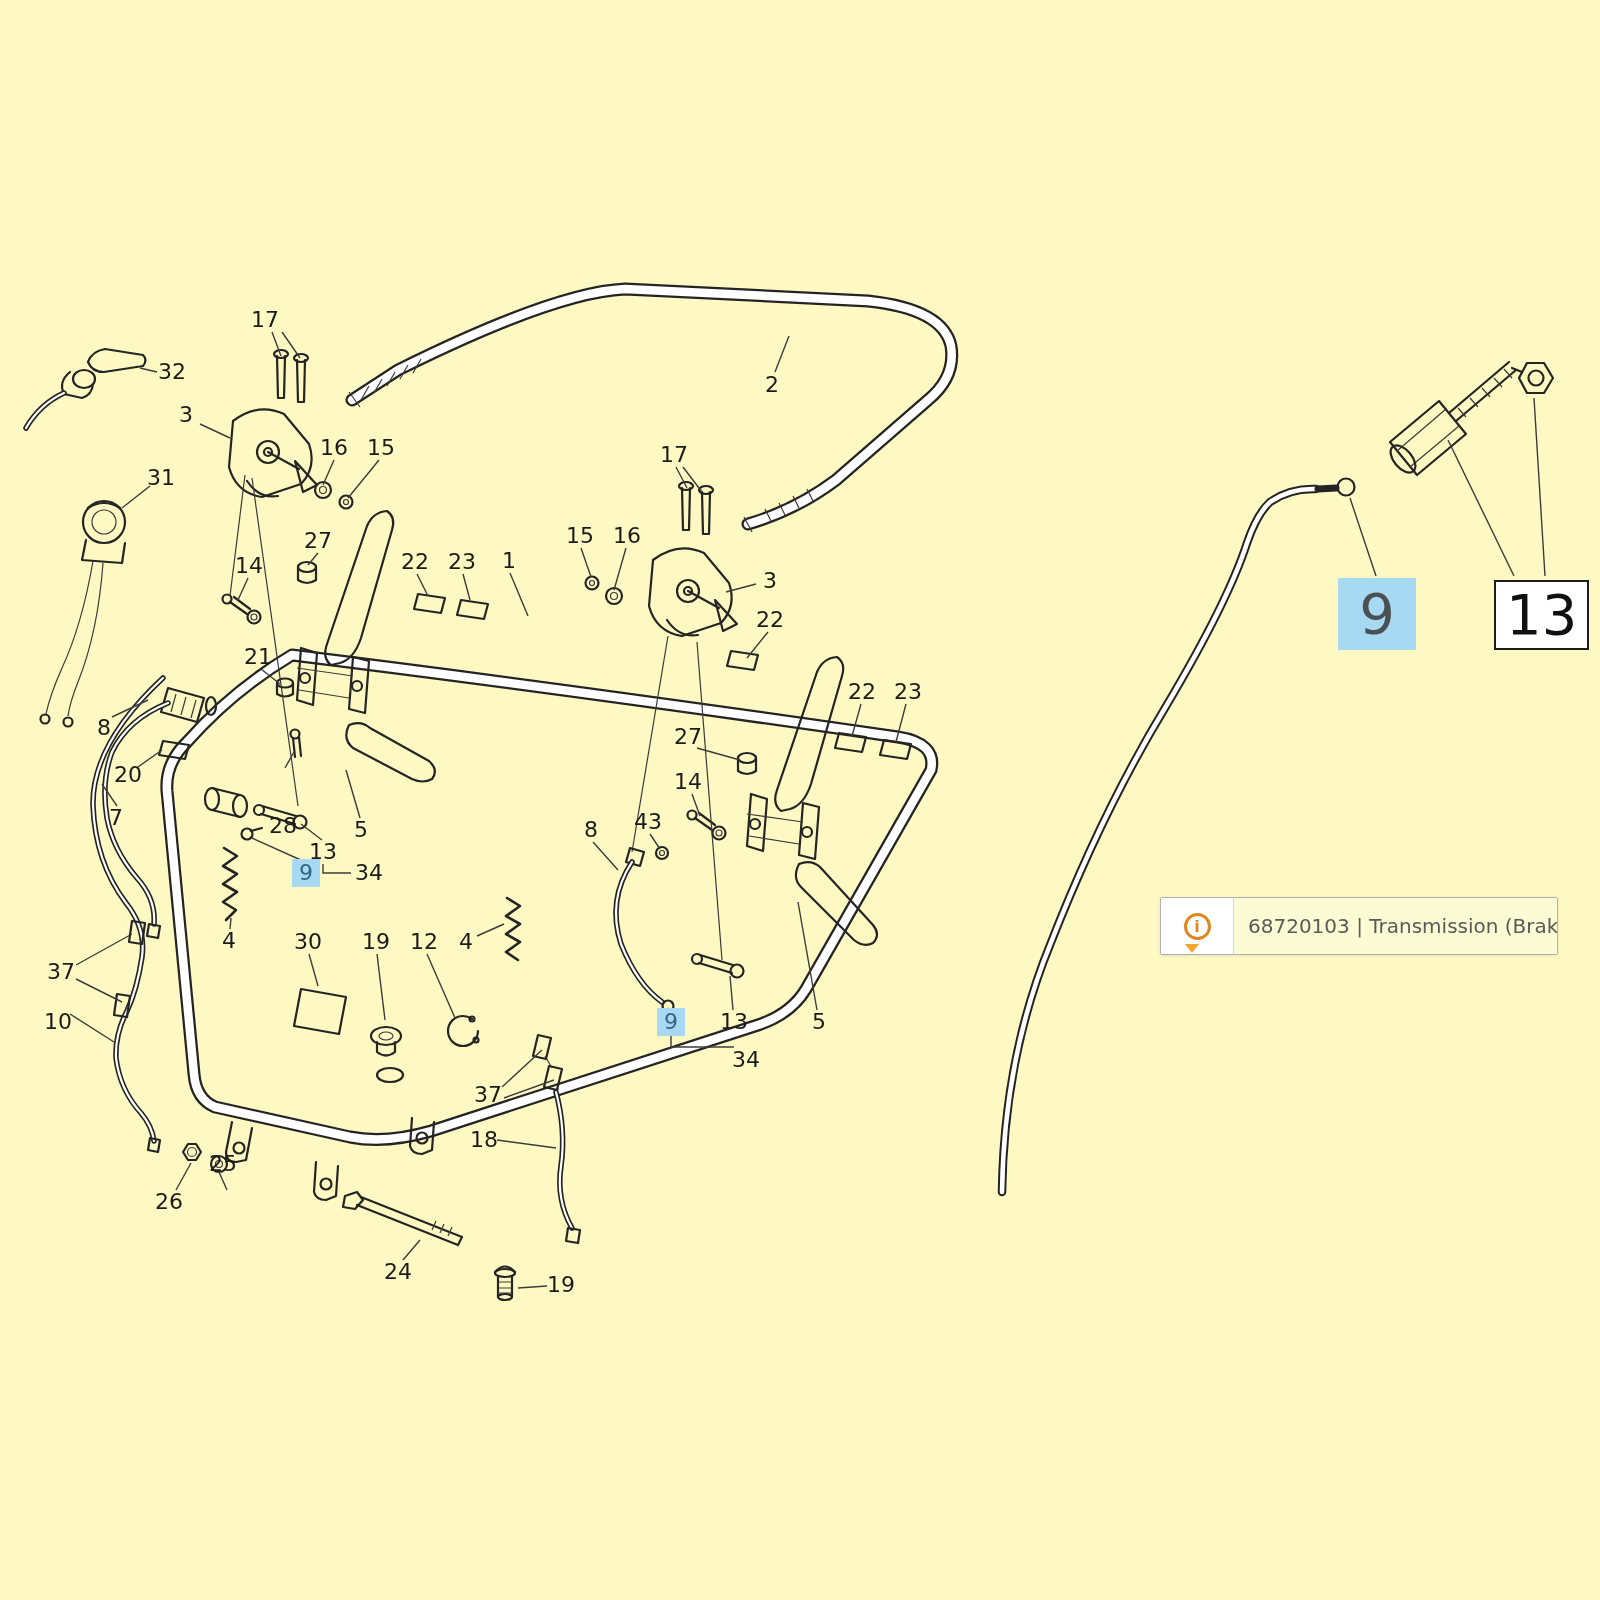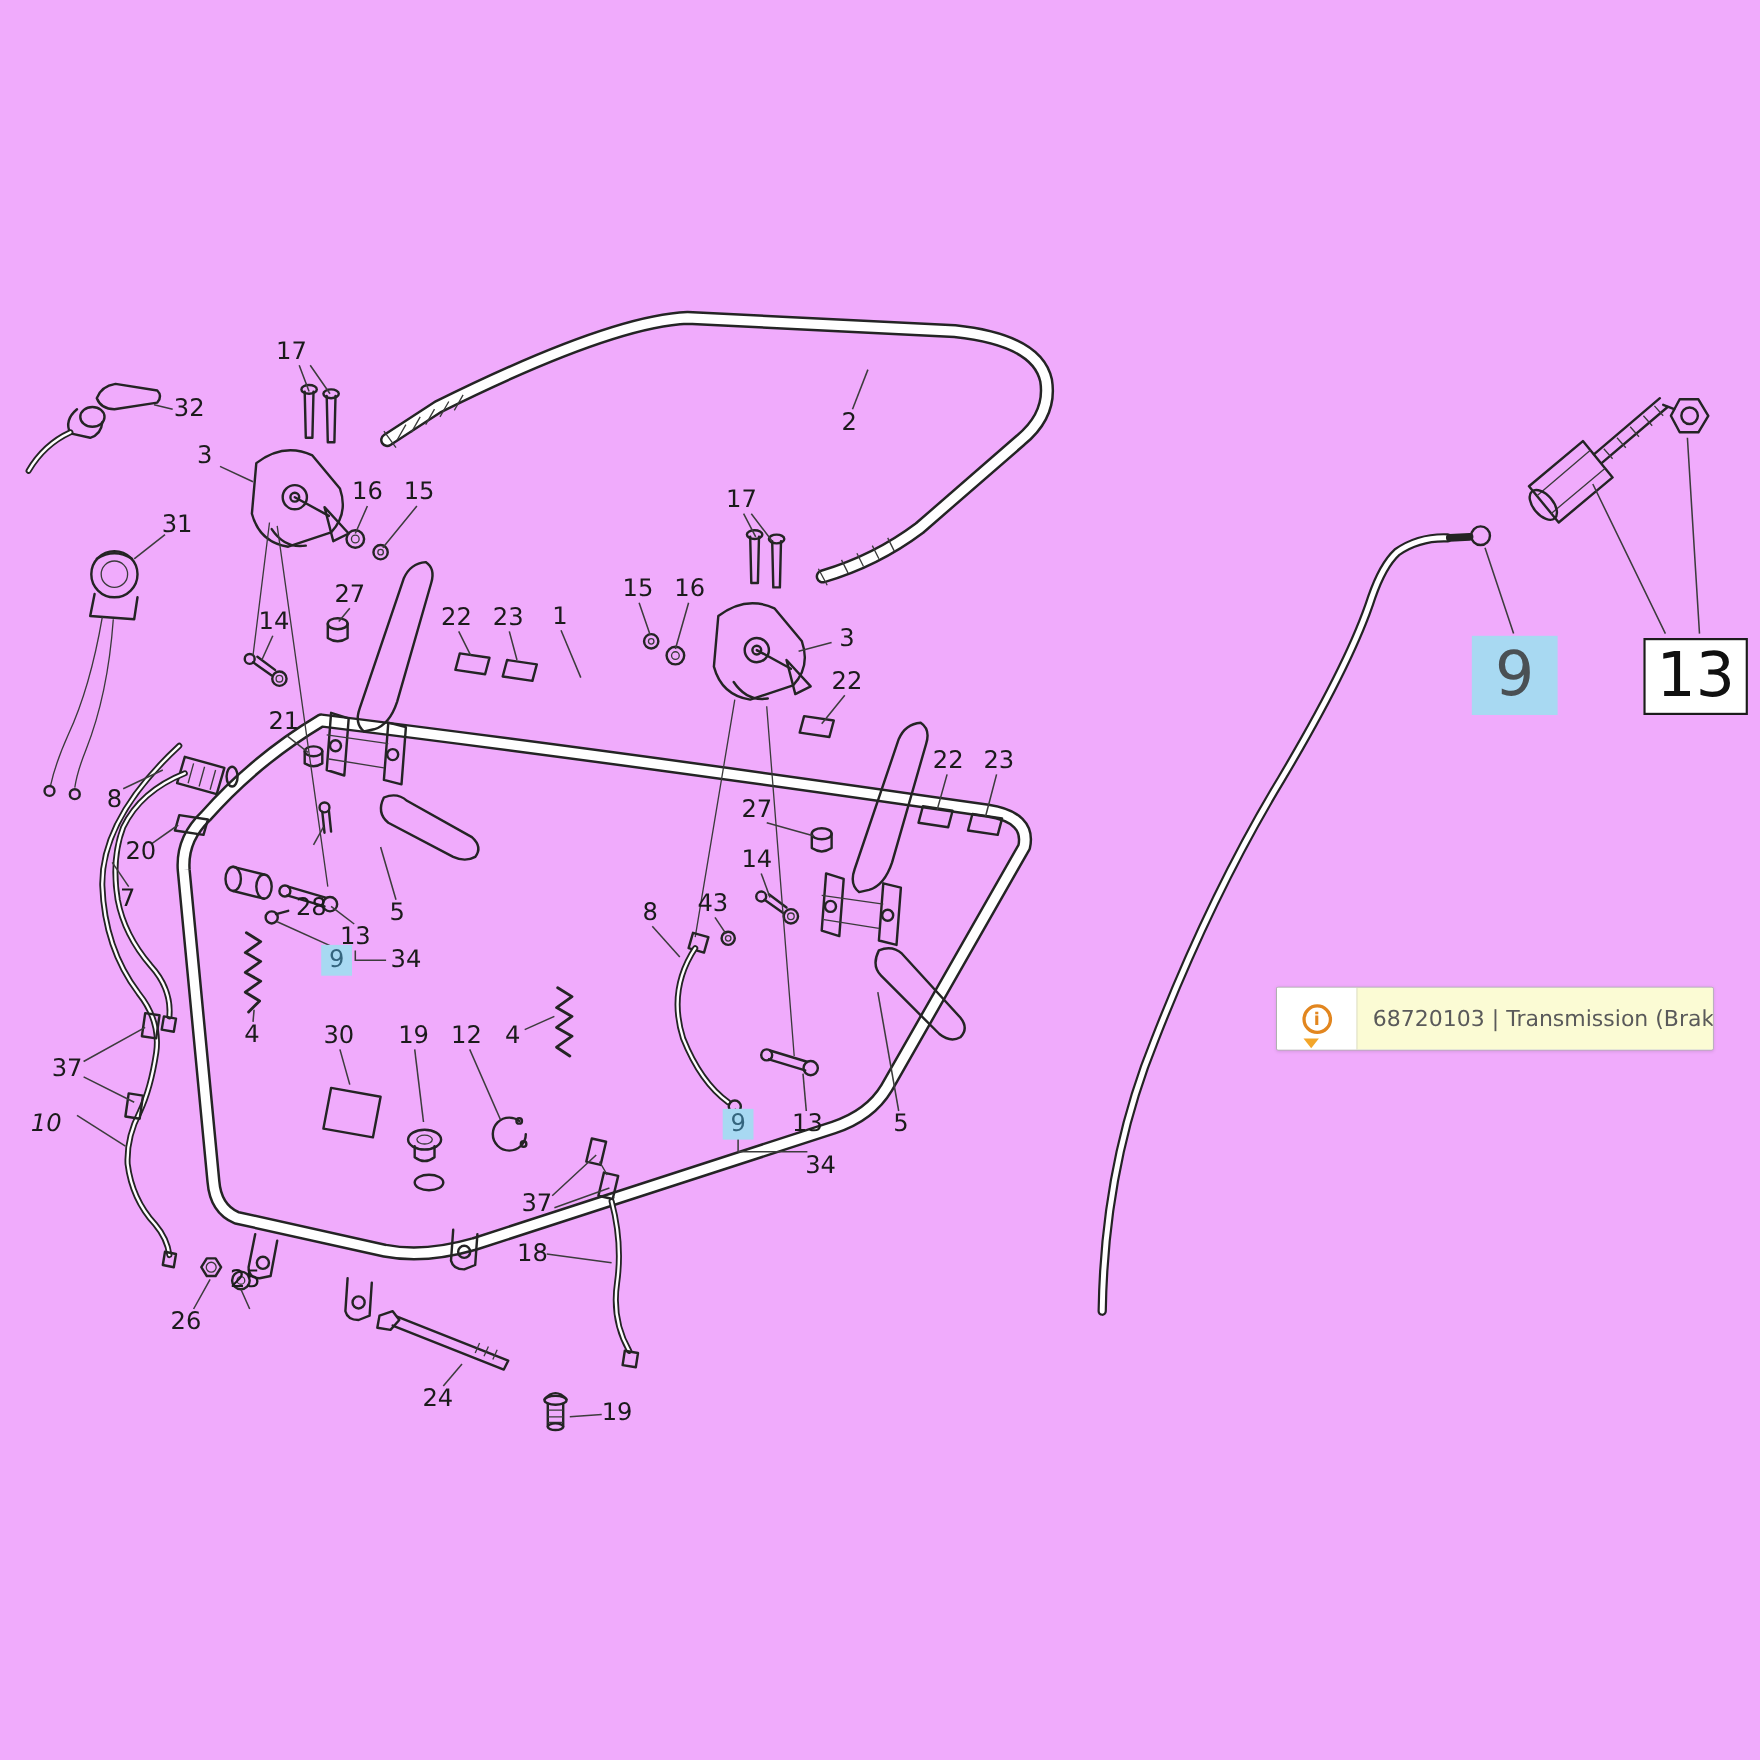--- a/index.html
+++ b/index.html
@@ -1,19 +1,19 @@
 <!DOCTYPE html>
 <html><head>
 <meta charset="utf-8">
 <style>
   * { box-sizing: border-box; }
   html, body { margin: 0; padding: 0; background: #ffffff; }
   .stage {
     position: relative; width: 1600px; height: 1600px;
-    background: #f0abfc; overflow: hidden;
+    background: #fef9c3; overflow: hidden;
     font-family: "DejaVu Sans", sans-serif;
   }
   svg.diagram { position: absolute; left: 0; top: 0; }
 
   .ln   { fill: none; stroke: #242424; stroke-width: 2.2; stroke-linecap: round; stroke-linejoin: round; }
   .ln2  { fill: none; stroke: #242424; stroke-width: 2.6; stroke-linecap: round; stroke-linejoin: round; }
   .thin { fill: none; stroke: #3a3a3a; stroke-width: 1.2; }
   .leader { fill: none; stroke: #3c3c3c; stroke-width: 1.4; }
   .tube-o { fill: none; stroke: #242424; stroke-width: 13;  stroke-linecap: round; stroke-linejoin: round; }
   .tube-i { fill: none; stroke: #ffffff; stroke-width: 8.5; stroke-linecap: round; stroke-linejoin: round; }
@@ -358,21 +358,21 @@
       <span class="callout hl" style="left: 306px; top: 873px;">9</span>
       <span class="callout" style="left: 369px; top: 873px;">34</span>
       <span class="callout" style="left: 591px; top: 830px;">8</span>
       <span class="callout" style="left: 648px; top: 822px;">43</span>
       <span class="callout" style="left: 229px; top: 941px;">4</span>
       <span class="callout" style="left: 308px; top: 942px;">30</span>
       <span class="callout" style="left: 376px; top: 942px;">19</span>
       <span class="callout" style="left: 424px; top: 942px;">12</span>
       <span class="callout" style="left: 466px; top: 942px;">4</span>
       <span class="callout" style="left: 61px; top: 972px;">37</span>
-      <span class="callout" style="left: 42px; top: 1022px; font-style: italic;">10</span>
+      <span class="callout" style="left: 58px; top: 1022px;">10</span>
       <span class="callout hl" style="left: 671px; top: 1022px;">9</span>
       <span class="callout" style="left: 734px; top: 1022px;">13</span>
       <span class="callout" style="left: 819px; top: 1022px;">5</span>
       <span class="callout" style="left: 746px; top: 1060px;">34</span>
       <span class="callout" style="left: 488px; top: 1095px;">37</span>
       <span class="callout" style="left: 484px; top: 1140px;">18</span>
       <span class="callout" style="left: 169px; top: 1202px;">26</span>
       <span class="callout" style="left: 223px; top: 1164px;">25</span>
       <span class="callout" style="left: 398px; top: 1272px;">24</span>
       <span class="callout" style="left: 561px; top: 1285px;">19</span>

